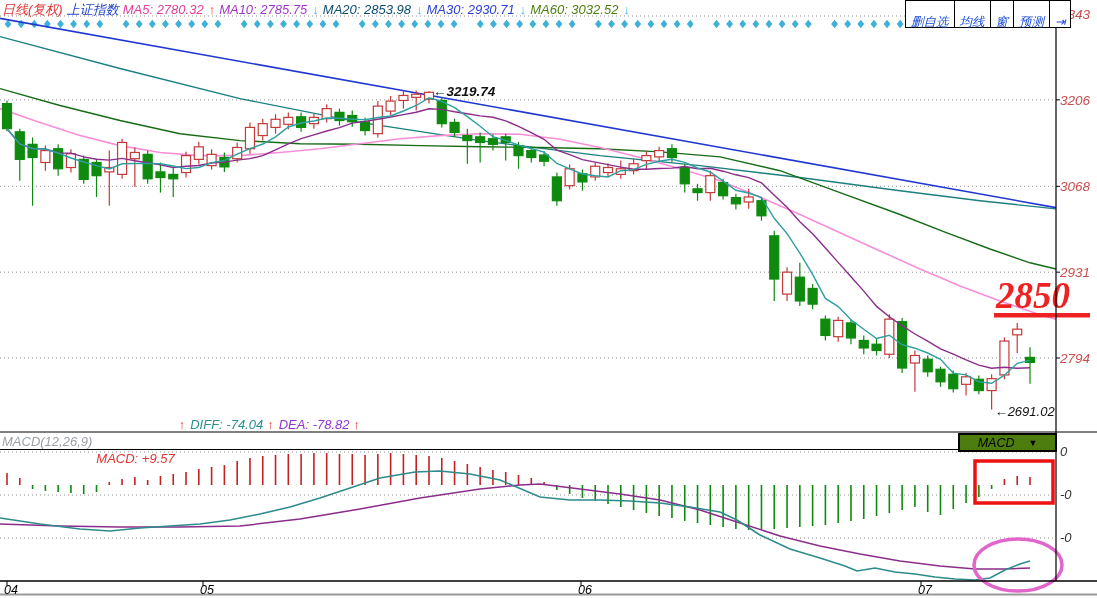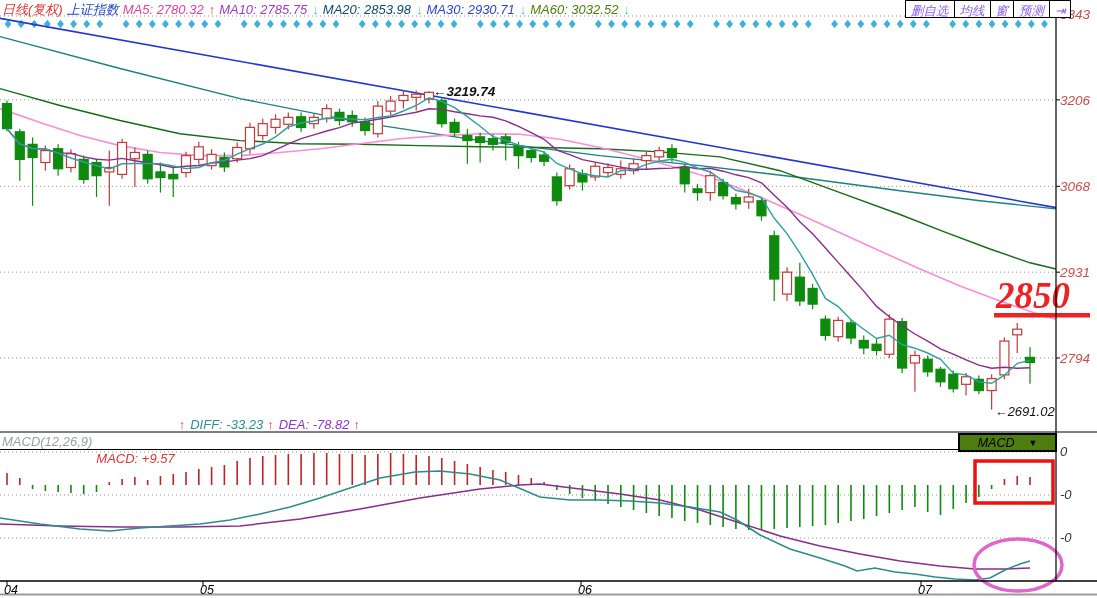--- a/index.html
+++ b/index.html
@@ -4,22 +4,22 @@
 <style>
   html,body{margin:0;padding:0;background:#fff;font-family:"Liberation Sans",sans-serif;}
   #app{position:relative;width:1097px;height:598px;background:#fff;overflow:hidden;font-style:italic;}
   .legend-strip{position:absolute;left:2px;top:1px;height:17px;display:flex;align-items:center;
     font-size:13px;white-space:nowrap;z-index:5;}
   .legend-strip span{margin-right:4px;}
   .macd-strip{position:absolute;left:2px;top:434px;height:15px;display:flex;align-items:center;
     font-size:13px;white-space:nowrap;z-index:5;}
   .macd-strip span{margin-right:4px;}
   .top-buttons{position:absolute;left:905px;top:0;height:18px;display:flex;z-index:6;}
-  .top-buttons .btn{border:1px solid #000;border-left-width:0;background:#fff;color:#8b5cf6;
-    font-size:12.5px;line-height:16px;padding:2px 5px;cursor:pointer;}
+  .top-buttons .btn{border:1px solid #000;border-left-width:0;background:#fff;color:#1d4ed8;
+    font-size:12.5px;line-height:16px;padding:13px 5px;cursor:pointer;}
   .top-buttons .btn:first-child{border-left-width:1px;}
   .macd-select{position:absolute;left:958px;top:433px;width:95px;height:15px;border:2px solid #000;
     background:#4d7c0f;display:flex;align-items:center;justify-content:center;font-size:12.5px;
     z-index:6;cursor:pointer;}
   .macd-select .caret{margin-left:14px;font-size:9px;}
   svg text{font-family:"Liberation Sans",sans-serif;}
   .big2850{font-family:"Liberation Serif",serif;font-weight:bold;}
 </style>
 </head>
 <body>
@@ -48,21 +48,21 @@
       <div class="btn">窗</div>
       <div class="btn">预测</div>
       <div class="btn">⇥</div>
     </div>
 
 <div class="macd-strip">
   <span style="color:#9aa0a6;">MACD(12,26,9)</span>
   <span id="macd-legend-items" style="display:flex;">
         <span style="color: rgb(224, 51, 51); margin-top: 34px;">MACD: +9.57</span>
         <span style="color: rgb(224, 51, 51); margin-right: 5px;">↑</span>
-        <span style="color: rgb(42, 143, 143);">DIFF: -33.23</span>
+        <span style="color: rgb(42, 143, 143);">DIFF: -74.04</span>
         <span style="color: rgb(224, 51, 51); margin-right: 5px;">↑</span>
         <span style="color: rgb(147, 51, 204);">DEA: -78.82</span>
         <span style="color: rgb(224, 51, 51); margin-right: 5px;">↑</span>
       </span>
 </div>
 
 <div class="macd-select">
   <span>MACD</span>
   <span class="caret">▼</span>
 </div>

